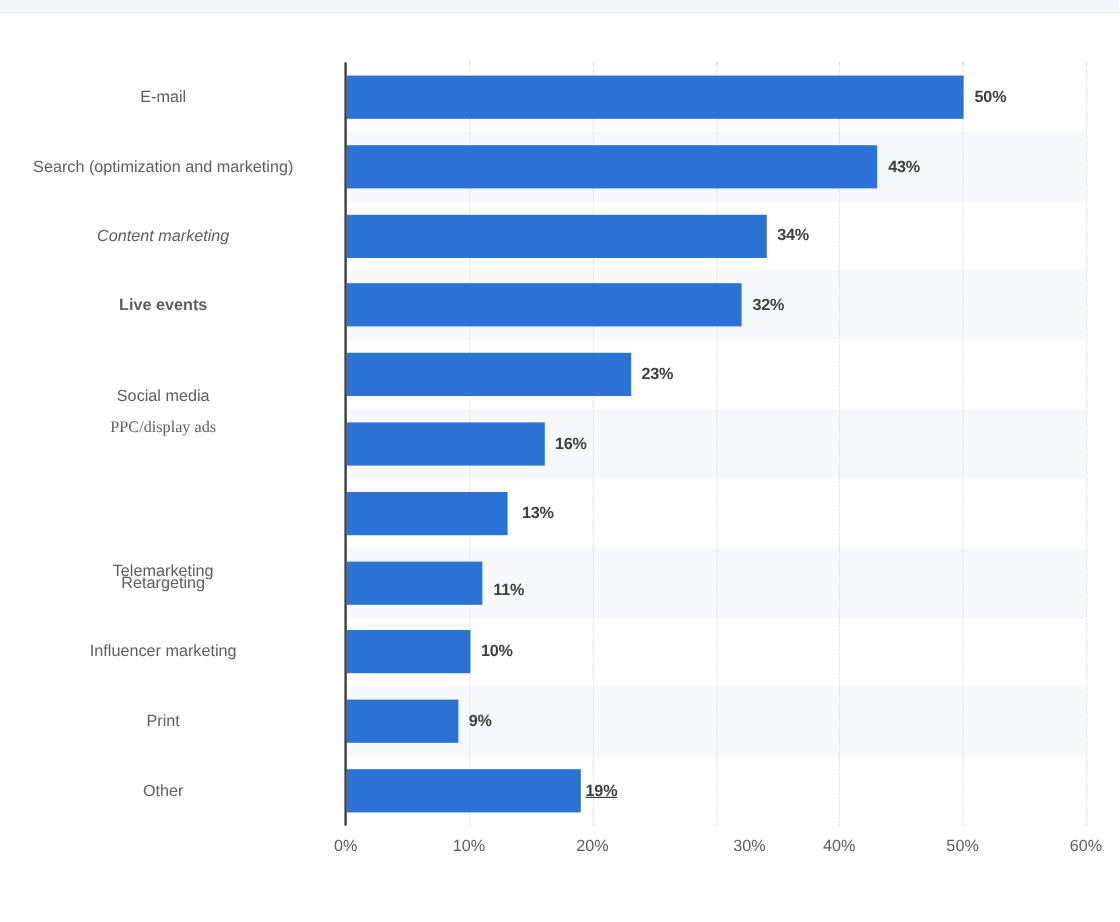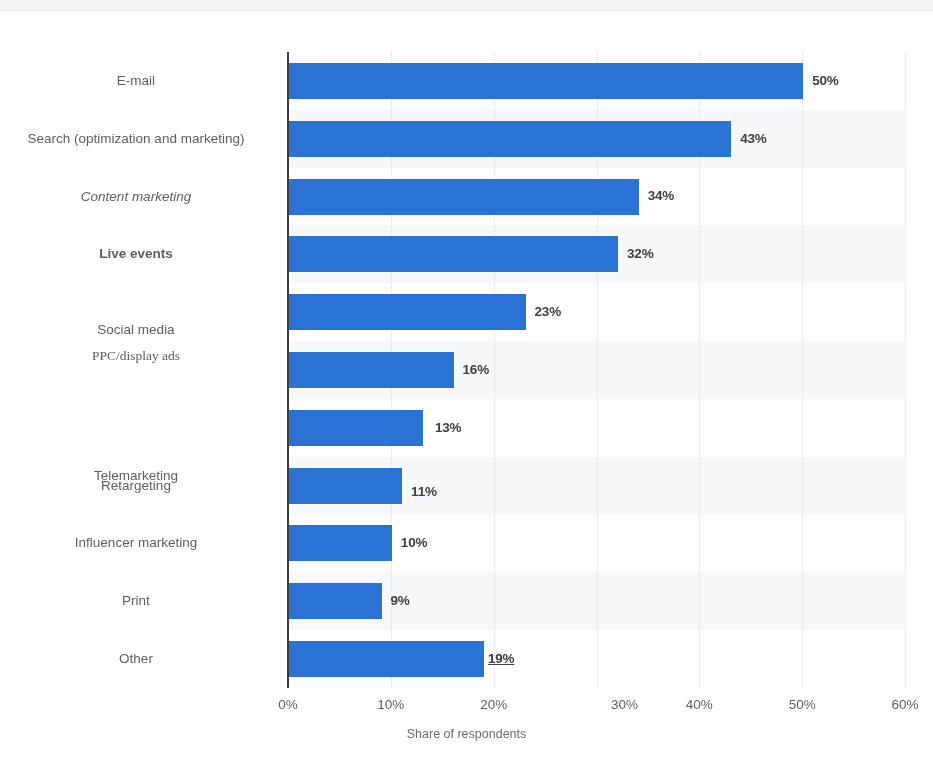--- a/index.html
+++ b/index.html
@@ -189,16 +189,15 @@
     <div id="xticks-layer">
         <div class="xtick" style="left: 288px;">0%</div>
         <div class="xtick" style="left: 390.833px;">10%</div>
         <div class="xtick" style="left: 493.667px;">20%</div>
         <div class="xtick" style="left: 596.5px; margin-left: 28px;">30%</div>
         <div class="xtick" style="left: 699.333px;">40%</div>
         <div class="xtick" style="left: 802.167px;">50%</div>
         <div class="xtick" style="left: 905px;">60%</div>
       </div>
 
-    <div class="xlabel">Share of respondents</div>
 
   </div>
 </div>
 
 </body></html>

